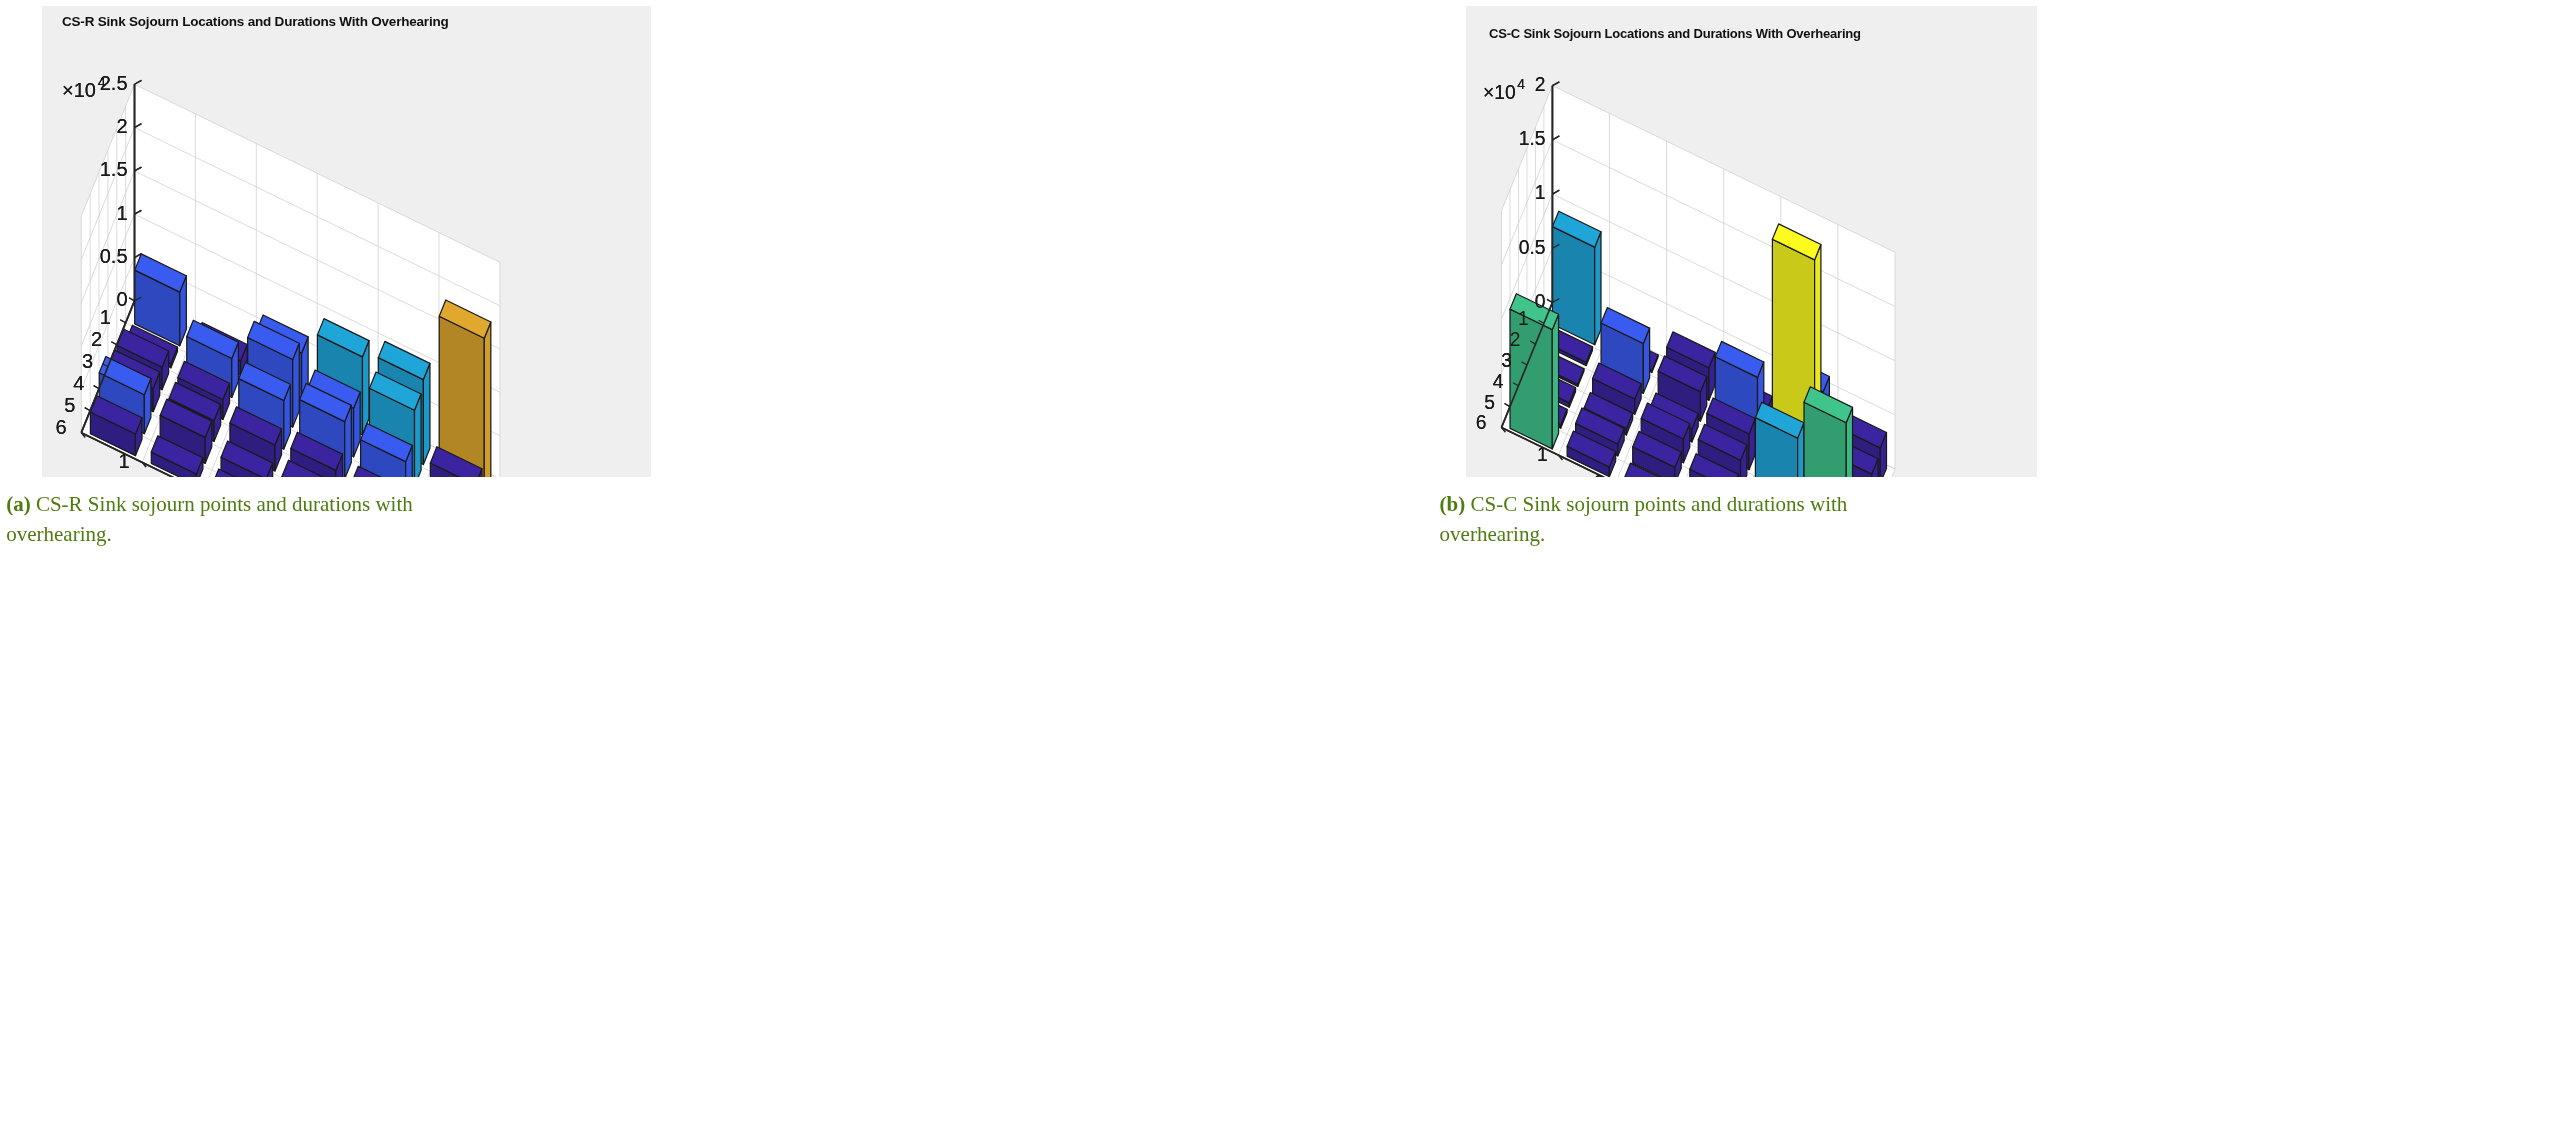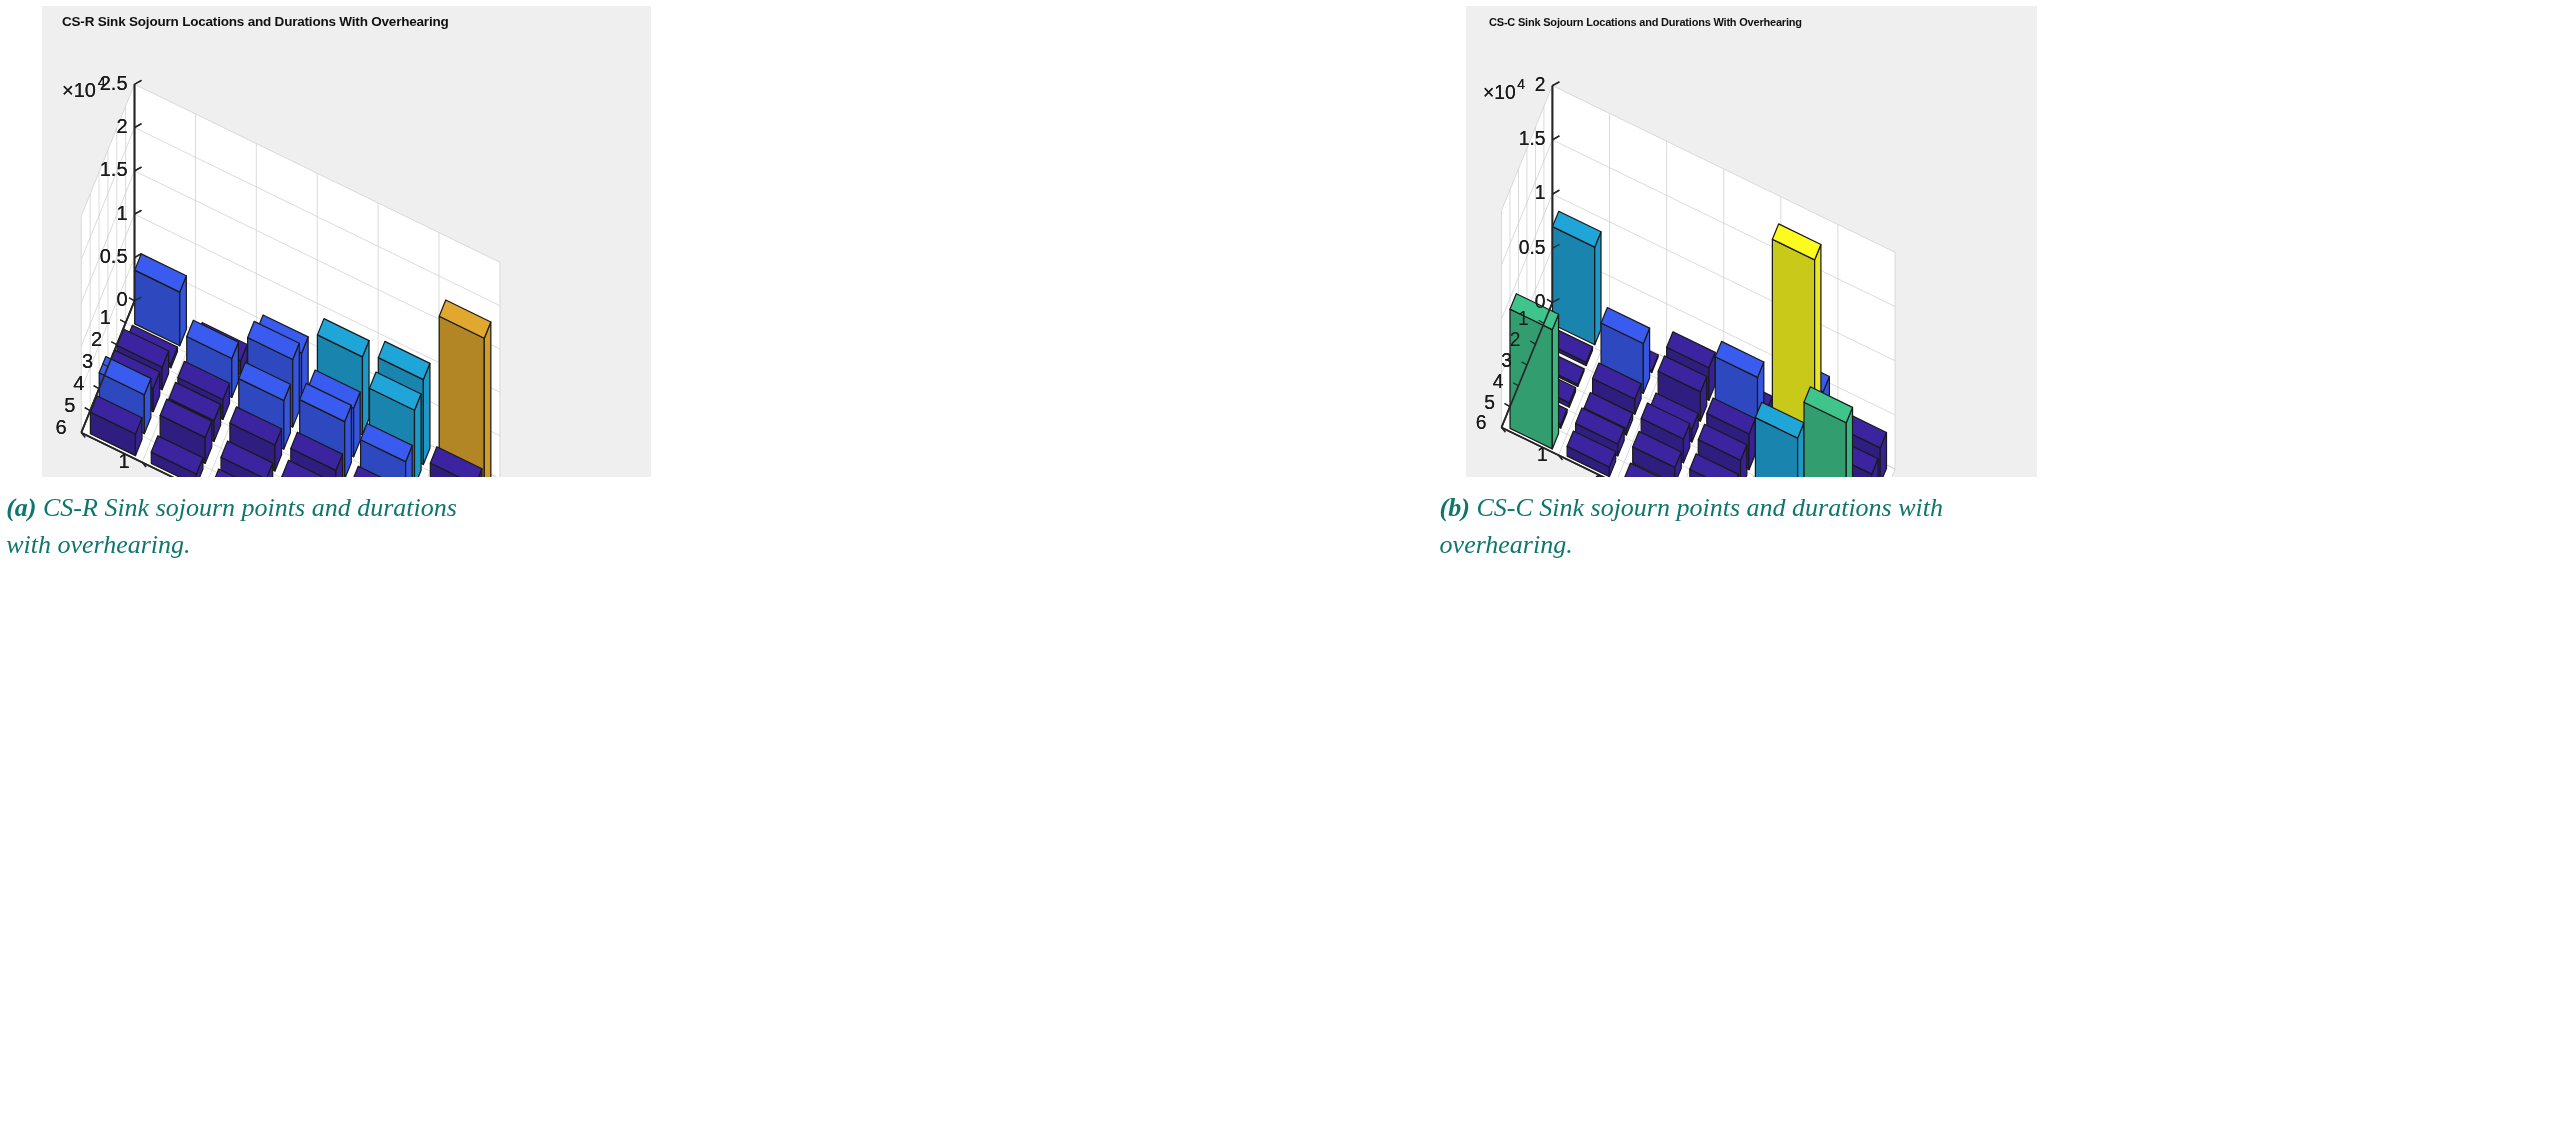--- a/index.html
+++ b/index.html
@@ -7,24 +7,24 @@
   .figure{position:relative;width:2576px;height:1126px;background:#ffffff;}
   .panel{position:absolute;top:0;}
   .panel-a{left:0;width:1288px;}
   .panel-b{left:1435px;width:1141px;}
   .axesbox{position:relative;background:#efefef;overflow:hidden;}
   .axesbox-a{width:609px;height:471px;margin-left:42px;margin-top:6.2px;}
   .axesbox-b{width:571px;height:471px;margin-left:31px;margin-top:6.2px;}
   .chart-title{position:absolute;font-weight:bold;color:#111;
       white-space:nowrap;letter-spacing:-0.2px;}
   .title-a{left:20px;top:7.7px;font-size:13.5px;}
-  .title-b{left:23px;top:10px;font-size:11px;}
+  .title-b{left:23px;top:20px;font-size:13px;}
   .axes-svg{position:absolute;left:0;top:0;}
   .caption{position:absolute;font-family:"Liberation Serif",serif;
-      font-size:26px;line-height:1.42;color:#0f766e;font-style:italic;}
+      font-size:21px;line-height:1.42;color:#4d7c0f;}
   .caption-a{left:6.2px;top:490px;width:494px;}
   .caption-b{left:4.6px;top:490px;width:509px;}
   .caption b{font-weight:bold;}
 </style>
 </head>
 <body>
 
 <div class="figure">
 
   <div class="panel panel-a">

